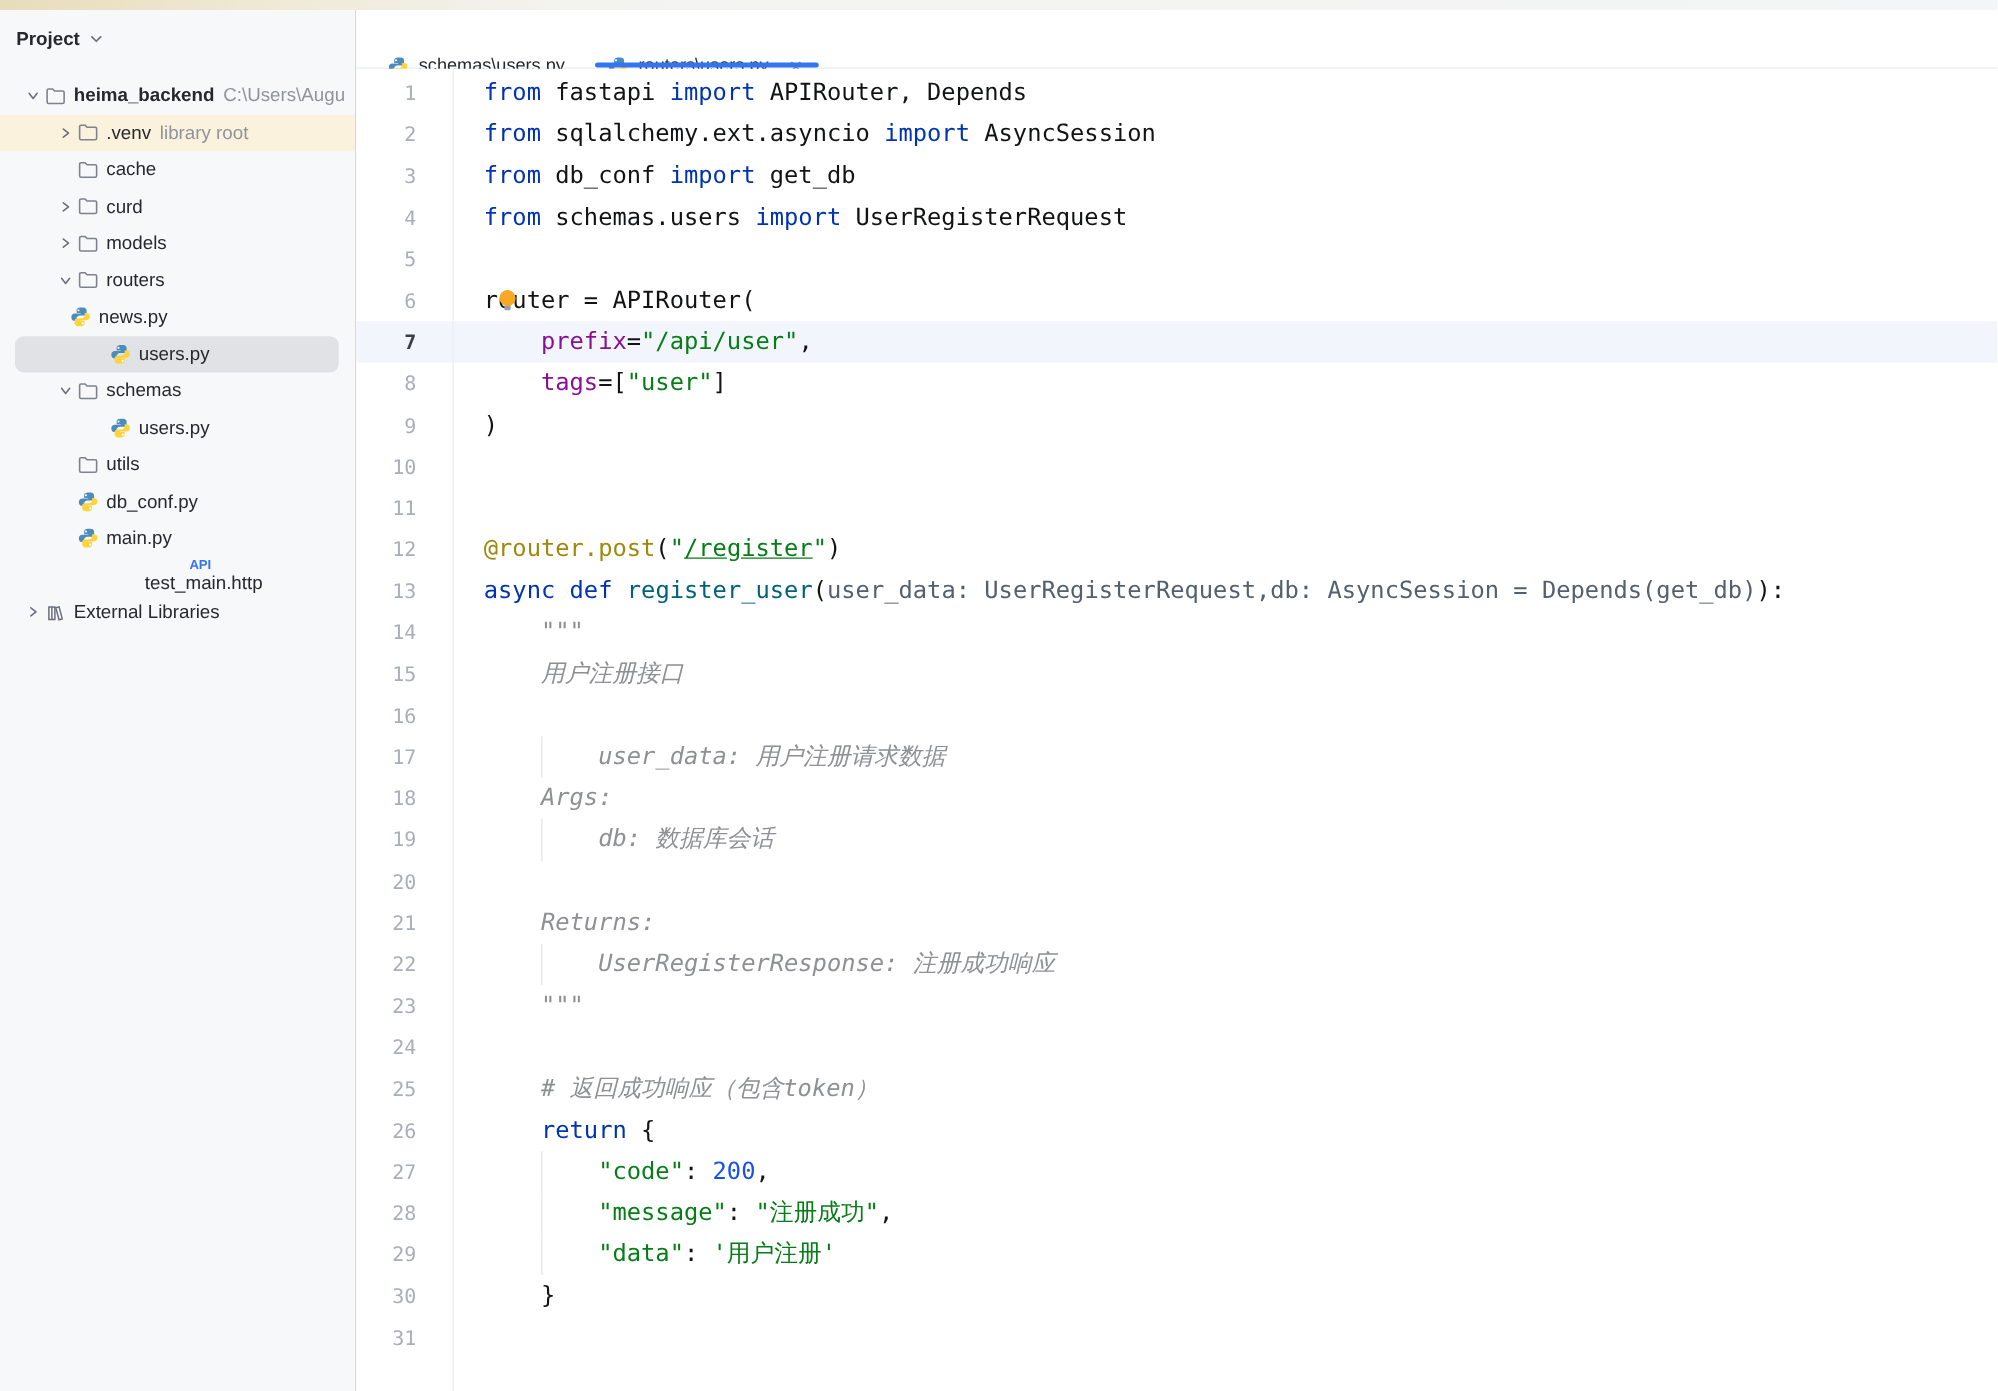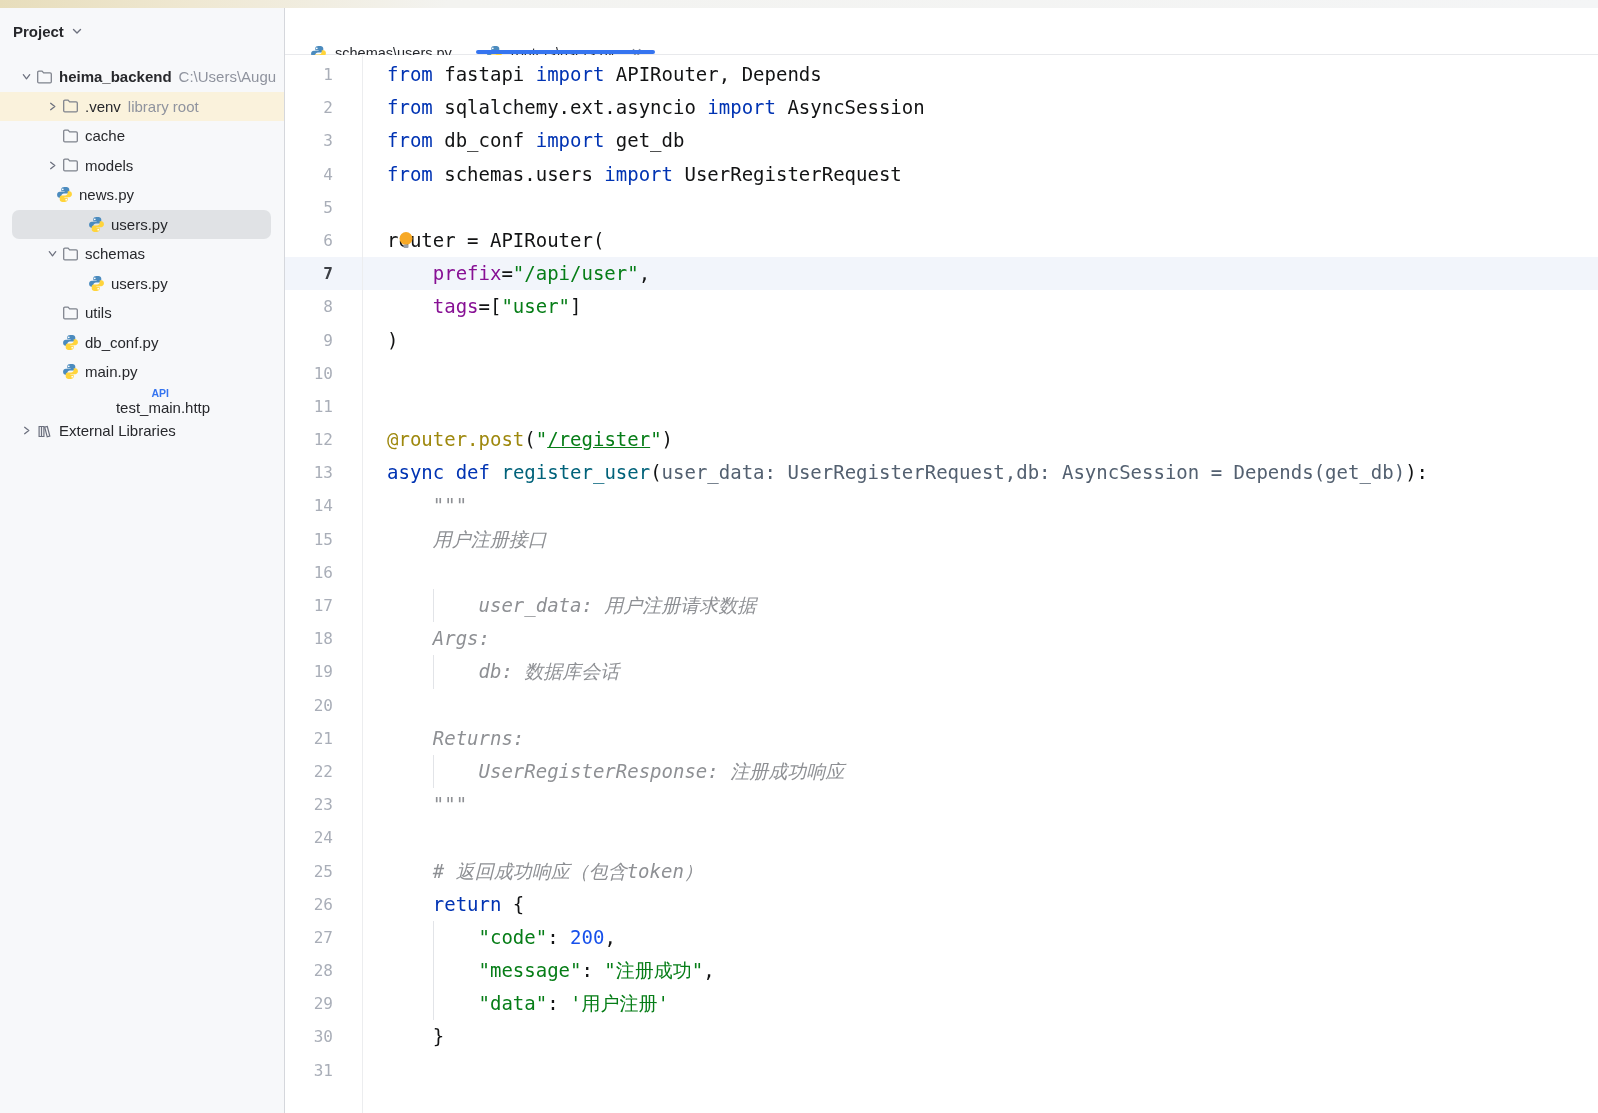--- a/index.html
+++ b/index.html
@@ -119,21 +119,47 @@
           <span class="chev">
             <svg width="11" height="11" viewBox="0 0 12 12" fill="none">
               <path d="M4 2.5 L8.5 6 L4 9.5" stroke="#6C707E" stroke-width="1.4" stroke-linecap="round" stroke-linejoin="round"></path>
             </svg>
           </span>
           <span class="t-icon">
             <svg width="17" height="16" viewBox="0 0 16 15" fill="none">
               <path d="M1.6 3.1c0-.6.5-1.1 1.1-1.1h3l1.5 1.6h6.1c.6 0 1.1.5 1.1 1.1v7.2c0 .6-.5 1.1-1.1 1.1H2.7c-.6 0-1.1-.5-1.1-1.1V3.1z" stroke="#7E828C" stroke-width="1.2"></path>
             </svg>
           </span>
+          <span class="t-label">curd</span>
+        </div>
+        <div class="tree-row" style="padding-left: 42px;">
+          <span class="chev">
+            <svg width="11" height="11" viewBox="0 0 12 12" fill="none">
+              <path d="M4 2.5 L8.5 6 L4 9.5" stroke="#6C707E" stroke-width="1.4" stroke-linecap="round" stroke-linejoin="round"></path>
+            </svg>
+          </span>
+          <span class="t-icon">
+            <svg width="17" height="16" viewBox="0 0 16 15" fill="none">
+              <path d="M1.6 3.1c0-.6.5-1.1 1.1-1.1h3l1.5 1.6h6.1c.6 0 1.1.5 1.1 1.1v7.2c0 .6-.5 1.1-1.1 1.1H2.7c-.6 0-1.1-.5-1.1-1.1V3.1z" stroke="#7E828C" stroke-width="1.2"></path>
+            </svg>
+          </span>
           <span class="t-label">models</span>
+        </div>
+        <div class="tree-row" style="padding-left: 42px;">
+          <span class="chev">
+            <svg width="11" height="11" viewBox="0 0 12 12" fill="none">
+              <path d="M2.5 4 L6 8.5 L9.5 4" stroke="#6C707E" stroke-width="1.4" stroke-linecap="round" stroke-linejoin="round"></path>
+            </svg>
+          </span>
+          <span class="t-icon">
+            <svg width="17" height="16" viewBox="0 0 16 15" fill="none">
+              <path d="M1.6 3.1c0-.6.5-1.1 1.1-1.1h3l1.5 1.6h6.1c.6 0 1.1.5 1.1 1.1v7.2c0 .6-.5 1.1-1.1 1.1H2.7c-.6 0-1.1-.5-1.1-1.1V3.1z" stroke="#7E828C" stroke-width="1.2"></path>
+            </svg>
+          </span>
+          <span class="t-label">routers</span>
         </div>
         <div class="tree-row" style="padding-left: 36px;">
           <span class="chev"></span>
           <span class="t-icon">
             <svg width="17" height="17" viewBox="0 0 16 16">
               <path fill="#4B8BBE" d="M7.9 1C6.1 1 5 1.8 5 3.2V5h3.1v.5H3.6C2.2 5.5 1 6.5 1 8.2c0 1.8 1 2.8 2.5 2.8H5V9.3C5 8 6.1 7 7.4 7h3.2c1 0 1.9-.9 1.9-2V3.2C12.5 1.9 11.3 1 9.9 1H7.9z"></path>
               <circle cx="6.4" cy="3.1" r="0.8" fill="#fff"></circle>
               <path fill="#FFD43B" d="M8.1 15c1.8 0 2.9-.8 2.9-2.2V11H7.9v-.5h4.5c1.4 0 2.6-1 2.6-2.7 0-1.8-1-2.8-2.5-2.8H11v1.7C11 8 9.9 9 8.6 9H5.4c-1 0-1.9.9-1.9 2v1.8C3.5 14.1 4.7 15 6.1 15h2z"></path>
               <circle cx="9.6" cy="12.9" r="0.8" fill="#fff"></circle>
             </svg>

